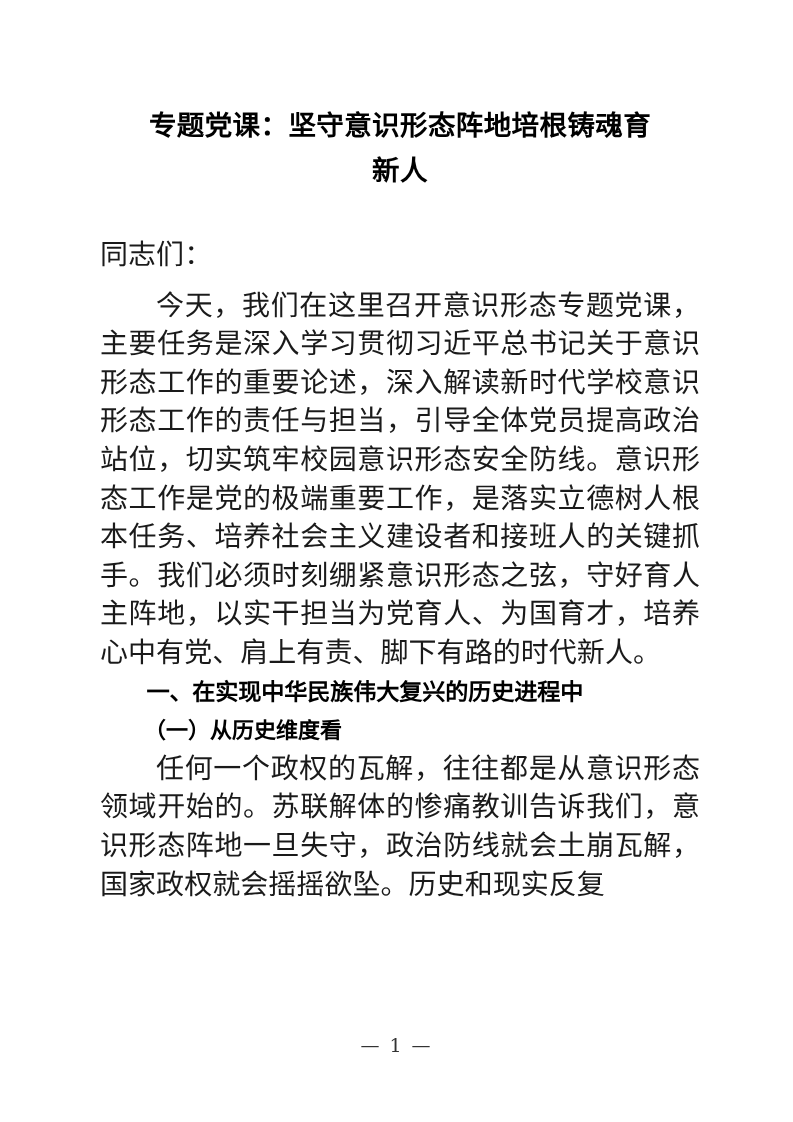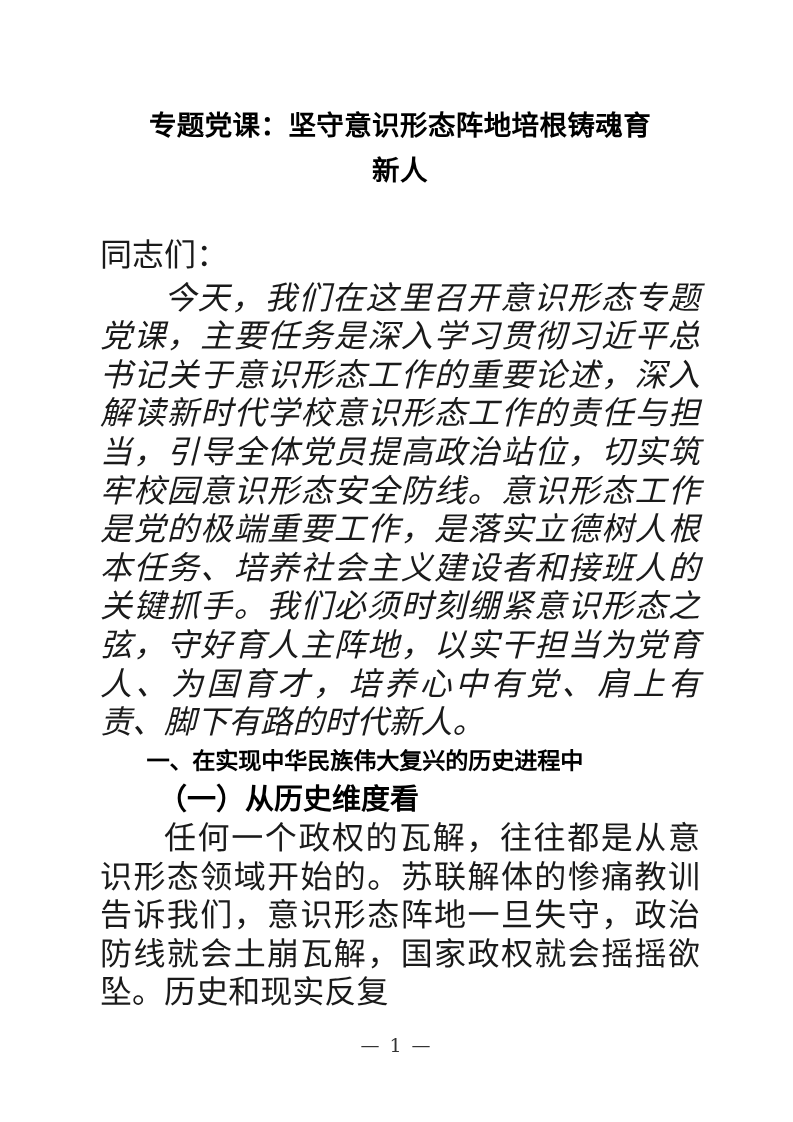--- a/index.html
+++ b/index.html
@@ -46,58 +46,58 @@
     letter-spacing: 0.4px;
     padding-top: 103px;
     white-space: pre-line;
   }
 
   
   .para {
     margin: 0;
     padding: 0;
     font-family: "DejaVu Serif", "Liberation Serif", serif;
-    font-size: 32px;
+    font-size: 28px;
     line-height: 38.6px;
     color: #1a1a1a;
     text-align: justify;
     text-justify: inter-ideograph;
     letter-spacing: 0.05px;
     font-weight: 400;
   }
 
   .para.indent { text-indent: 2em; }
 
   
   .salutation {
     margin-top: 43px;
   }
 
   
-  .body-first { margin-top: 4px; font-style: italic; }
+  .body-first { margin-top: 12px; }
 
   
   .heading-1 {
     margin: 0;
     padding: 0;
     font-family: "DejaVu Sans", "Liberation Sans", sans-serif;
     font-size: 23.2px;
     line-height: 38.6px;
     font-weight: bold;
     color: #000000;
     text-indent: 2em;
     letter-spacing: -0.2px;
   }
 
   
   .heading-2 {
     margin: 0;
     padding: 0;
     font-family: "DejaVu Serif", "Liberation Serif", serif;
-    font-size: 29px;
+    font-size: 22px;
     line-height: 38.6px;
     font-weight: bold;
     color: #000000;
     text-indent: 2em;
   }
 
   
   .page-footer {
     position: absolute;
     left: 0;

